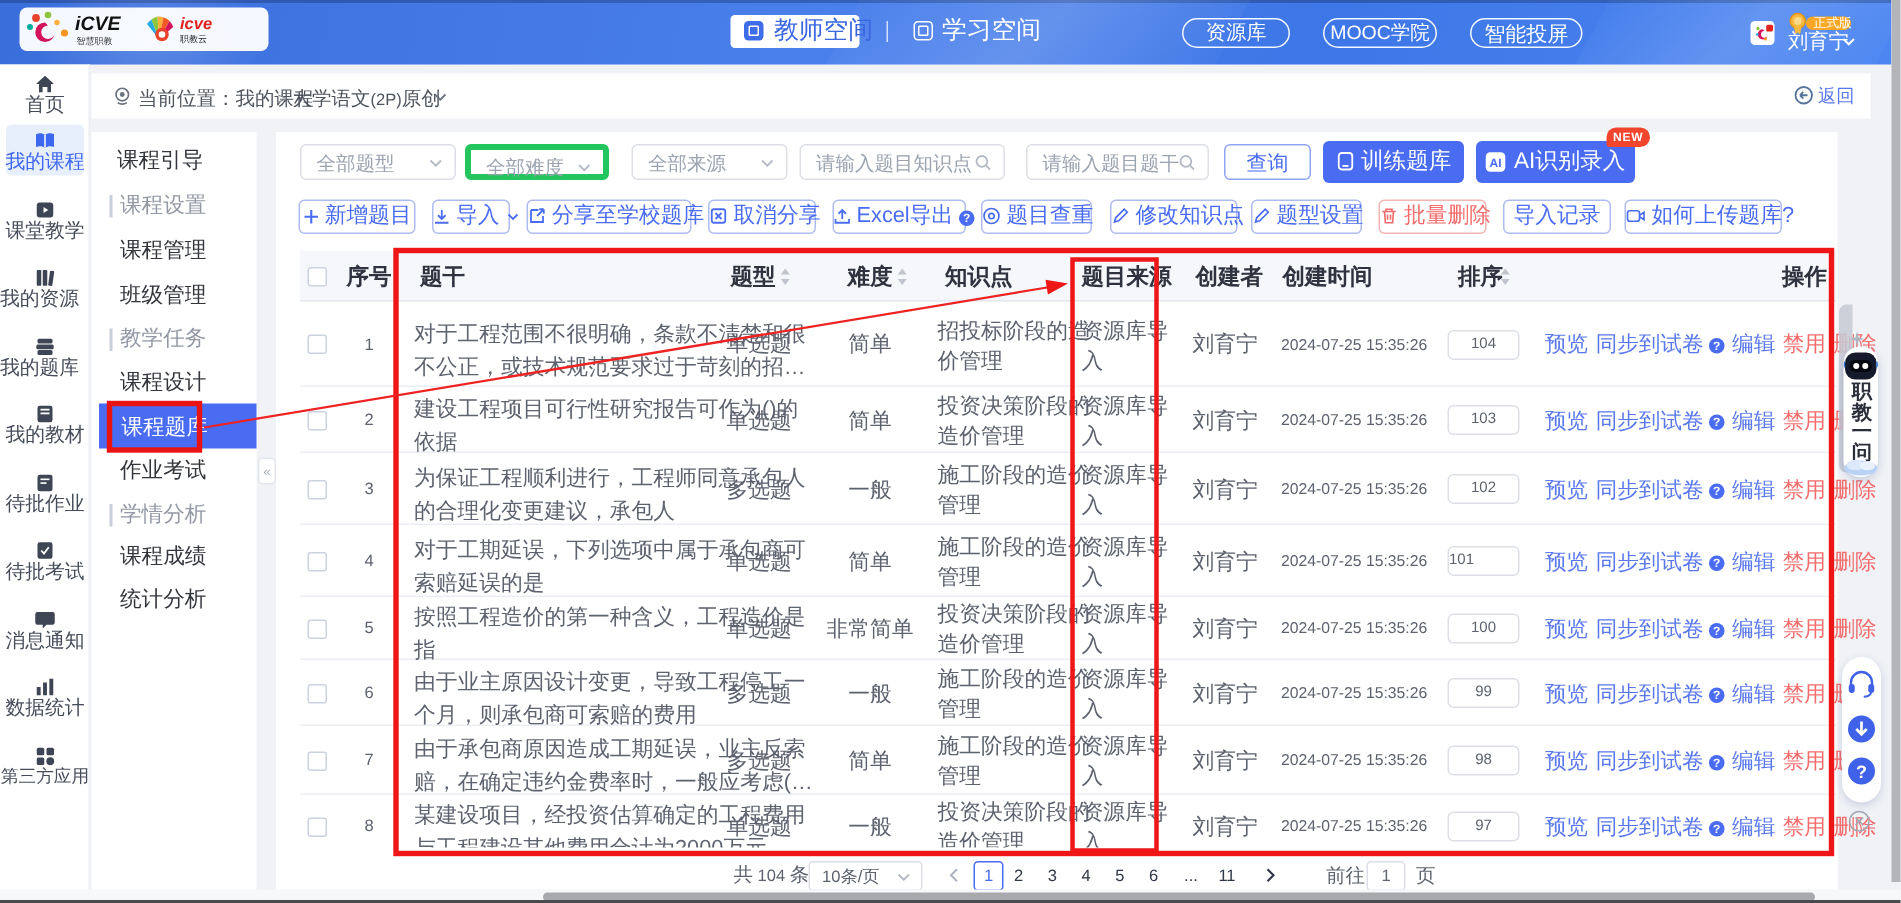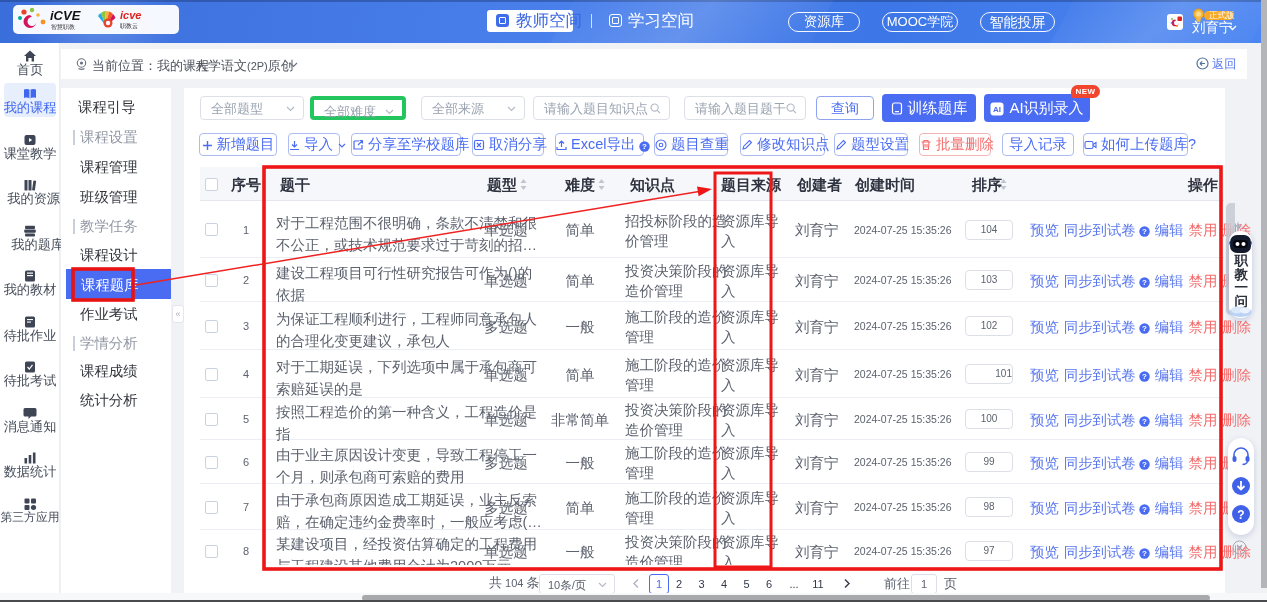--- a/index.html
+++ b/index.html
@@ -86,27 +86,27 @@
 <svg class="abs" style="left:23px;top:132.5px" width="14" height="14" viewBox="0 0 14 14">
     <rect x="1.5" y="2" width="11" height="10" rx="2" fill="#3e4554"></rect>
     <path d="M6 5 L9.2 7 L6 9 Z" fill="#fff"></path>
   </svg>
 <div class="abs" style="left:0;top:146.5px;width:60px;text-align:center;font-size:13.2px;line-height:13px;color:#464d5a">课堂教学</div>
 <svg class="abs" style="left:23px;top:178px" width="14" height="14" viewBox="0 0 14 14">
     <rect x="1.5" y="2" width="3" height="10.5" rx="0.5" fill="#3e4554"></rect>
     <rect x="5.5" y="2" width="3" height="10.5" rx="0.5" fill="#3e4554"></rect>
     <rect x="9.8" y="2.5" width="2.8" height="10" rx="0.5" transform="rotate(8 11 7)" fill="#3e4554"></rect>
   </svg>
-<div class="abs" style="left:0;top:192px;width:60px;text-align:right;font-size:13.2px;line-height:13px;color:#464d5a">我的资源</div>
+<div class="abs" style="left:0;top:192px;width:60px;text-align:left;font-size:13.2px;line-height:13px;color:#464d5a">我的资源</div>
 <svg class="abs" style="left:23px;top:223.5px" width="14" height="14" viewBox="0 0 14 14">
     <rect x="2" y="1.8" width="10" height="3.2" rx="1" fill="#3e4554"></rect>
     <rect x="1.2" y="5.6" width="11.6" height="3.2" rx="1" fill="#3e4554"></rect>
     <rect x="2" y="9.4" width="10" height="3.2" rx="1" fill="#3e4554"></rect>
   </svg>
-<div class="abs" style="left:0;top:237.5px;width:64px;text-align:right;font-size:13.2px;line-height:13px;color:#464d5a">我的题库</div>
+<div class="abs" style="left:0;top:237.5px;width:64px;text-align:left;font-size:13.2px;line-height:13px;color:#464d5a">我的题库</div>
 <svg class="abs" style="left:23px;top:269px" width="14" height="14" viewBox="0 0 14 14">
     <rect x="2" y="1.5" width="10" height="11" rx="1.5" fill="#3e4554"></rect>
     <rect x="4" y="3.5" width="6" height="1.2" fill="#fff"></rect>
     <rect x="4" y="6" width="6" height="1.2" fill="#fff"></rect>
   </svg>
 <div class="abs" style="left:0;top:283px;width:60px;text-align:center;font-size:13.2px;line-height:13px;color:#464d5a">我的教材</div>
 <svg class="abs" style="left:23px;top:314.5px" width="14" height="14" viewBox="0 0 14 14">
     <rect x="2" y="1.5" width="10" height="11" rx="1.5" fill="#3e4554"></rect>
     <rect x="4" y="4" width="6" height="1.1" fill="#fff"></rect>
     <rect x="4" y="6.5" width="4" height="1.1" fill="#fff"></rect>
@@ -325,21 +325,21 @@
 <div class="abs" style="left:200px;top:397px;width:1024px;height:1px;background:#ebeef5"></div>
 <div class="abs" style="left:205px;top:367.5px;width:13px;height:13px;border:1px solid #ccd3e0;border-radius:2px;background:#fff"></div>
 <div class="abs" style="left:226px;top:368.0px;width:40px;text-align:center;font-size:11px;line-height:12px;color:#5c626e">4</div>
 <div class="abs" style="left:276px;top:356.2px;font-size:14.5px;color:#5c626e;line-height:22px;white-space:nowrap">对于工期延误，下列选项中属于承包商可<br>索赔延误的是</div>
 <div class="abs" style="left:466px;top:367.5px;width:80px;text-align:center;font-size:14.5px;color:#5c626e;line-height:15px">单选题</div>
 <div class="abs" style="left:540px;top:367.5px;width:80px;text-align:center;font-size:14.5px;color:#5c626e;line-height:15px">简单</div>
 <div class="abs" style="left:625px;top:355.2px;font-size:14.5px;color:#5c626e;line-height:20px;white-space:nowrap">施工阶段的造价<br>管理</div>
 <div class="abs" style="left:721px;top:355.2px;font-size:14.5px;color:#5c626e;line-height:20px;white-space:nowrap">资源库导<br>入</div>
 <div class="abs" style="left:795px;top:367.5px;font-size:14.5px;color:#5c626e;line-height:15px">刘育宁</div>
 <div class="abs" style="left:854px;top:369.0px;font-size:10.5px;line-height:11px;color:#5c626e">2024-07-25 15:35:26</div>
-<div class="abs" style="left:965px;top:364.0px;width:48px;height:20px;border:1px solid #dcdfe6;border-radius:4px;text-align:right;line-height:18px;font-size:10px;color:#5c626e;background:#fff">101</div>
+<div class="abs" style="left:965px;top:364.0px;width:48px;height:20px;border:1px solid #dcdfe6;border-radius:4px;text-align:left;line-height:18px;font-size:10px;color:#5c626e;background:#fff">101</div>
 <div class="abs" style="left:1030px;top:367.5px;font-size:14.4px;line-height:15px;white-space:nowrap"><span style="color:#5a78ee">预览</span><span style="color:#5a78ee;margin-left:5px">同步到试卷</span><svg style="vertical-align:-2px;margin-left:3px" width="11" height="11" viewBox="0 0 11 11">
       <circle cx="5.5" cy="5.5" r="5.2" fill="#4a6cf3"></circle>
       <text x="5.5" y="8.2" font-size="8" fill="#fff" text-anchor="middle" font-weight="bold">?</text>
     </svg><span style="color:#5a78ee;margin-left:5px">编辑</span><span style="color:#f56c6c;margin-left:5px">禁用</span><span style="color:#f56c6c;margin-left:5px">删除</span></div>
 <div class="abs" style="left:200px;top:439px;width:1024px;height:1px;background:#ebeef5"></div>
 <div class="abs" style="left:205px;top:412.5px;width:13px;height:13px;border:1px solid #ccd3e0;border-radius:2px;background:#fff"></div>
 <div class="abs" style="left:226px;top:413.0px;width:40px;text-align:center;font-size:11px;line-height:12px;color:#5c626e">5</div>
 <div class="abs" style="left:276px;top:401.2px;font-size:14.5px;color:#5c626e;line-height:22px;white-space:nowrap">按照工程造价的第一种含义，工程造价是<br>指</div>
 <div class="abs" style="left:466px;top:412.5px;width:80px;text-align:center;font-size:14.5px;color:#5c626e;line-height:15px">单选题</div>
 <div class="abs" style="left:540px;top:412.5px;width:80px;text-align:center;font-size:14.5px;color:#5c626e;line-height:15px">非常简单</div>

